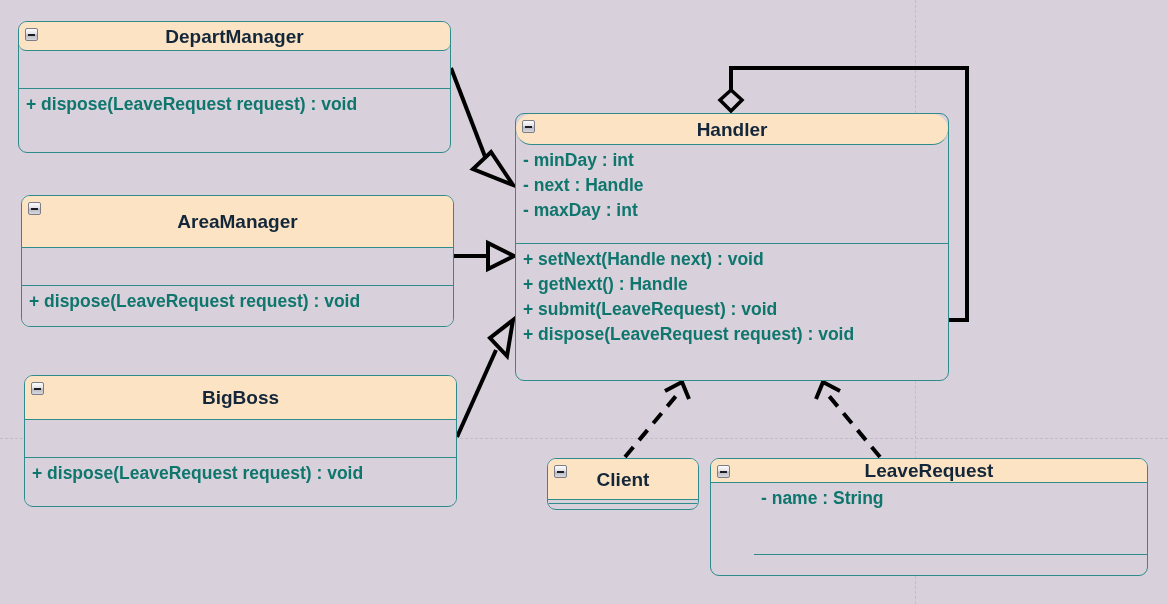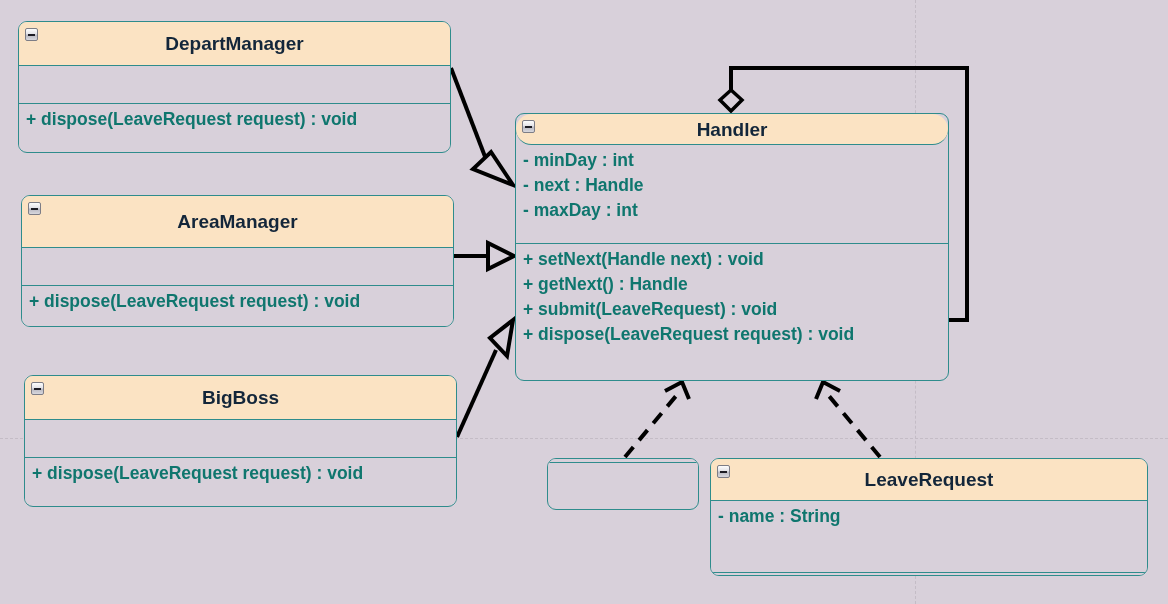--- a/index.html
+++ b/index.html
@@ -61,21 +61,21 @@
     line-height:25px;
     border-bottom:1.6px solid #2e8c8c;
     background:#d8d0da;
   }
   .uml-compartment.last{border-bottom:none;}
   .uml-compartment.empty{padding:0;}
   .uml-compartment .row{white-space:nowrap;}
 
   
   #box-departmanager{left:18px;top:21px;width:433px;height:132px;}
-  #box-departmanager .uml-header{height:44px;}
+  #box-departmanager .uml-header{height:29px;border-radius:7px;}
   #box-departmanager .c-attrs{height:38px;}
   #box-departmanager .c-ops{height:46px;}
 
   #box-areamanager{left:21px;top:195px;width:433px;height:132px;}
   #box-areamanager .uml-header{height:52px;}
   #box-areamanager .c-attrs{height:38px;}
   #box-areamanager .c-ops{height:46px;}
 
   #box-bigboss{left:24px;top:375px;width:433px;height:132px;}
   #box-bigboss .uml-header{height:44px;}
@@ -86,22 +86,22 @@
   #box-handler .uml-header{height:31px;border-radius:22px;}
   #box-handler .c-attrs{height:99px;}
   #box-handler .c-ops{height:123px;}
 
   #box-client{left:547px;top:458px;width:152px;height:52px;}
   #box-client .uml-header{height:41px;font-size:19px;}
   #box-client .c-attrs{height:4px;}
   #box-client .c-ops{height:4px;}
 
   #box-leaverequest{left:710px;top:458px;width:438px;height:118px;}
-  #box-leaverequest .uml-header{height:42px;}
-  #box-leaverequest .c-attrs{height:72px;}
+  #box-leaverequest .uml-header{height:24px;}
+  #box-leaverequest .c-attrs{height:72px;margin-left:43px;}
   #box-leaverequest .c-ops{height:2px;}
 </style>
 </head>
 <body>
 
 <div id="canvas">
 
   <div class="gridline grid-v" style="left:915px;"></div>
   <div class="gridline grid-h" style="top:438px;"></div>
 
@@ -191,20 +191,26 @@
     </div>
     <div class="uml-compartment c-ops last">
       <div class="row">+ setNext(Handle next) : void</div>
       <div class="row">+ getNext() : Handle</div>
       <div class="row">+ submit(LeaveRequest) : void</div>
       <div class="row">+ dispose(LeaveRequest request) : void</div>
     </div>
   </div>
 
   <div class="uml-class" id="box-client">
+    <div class="uml-header">
+      <span class="collapse-icon">
+          <i></i>
+        </span>
+      <span>Client</span>
+    </div>
     <div class="uml-compartment c-attrs empty"></div>
     <div class="uml-compartment c-ops last empty"></div>
   </div>
 
   <div class="uml-class" id="box-leaverequest">
     <div class="uml-header">
       <span class="collapse-icon">
           <i></i>
         </span>
       <span>LeaveRequest</span>

